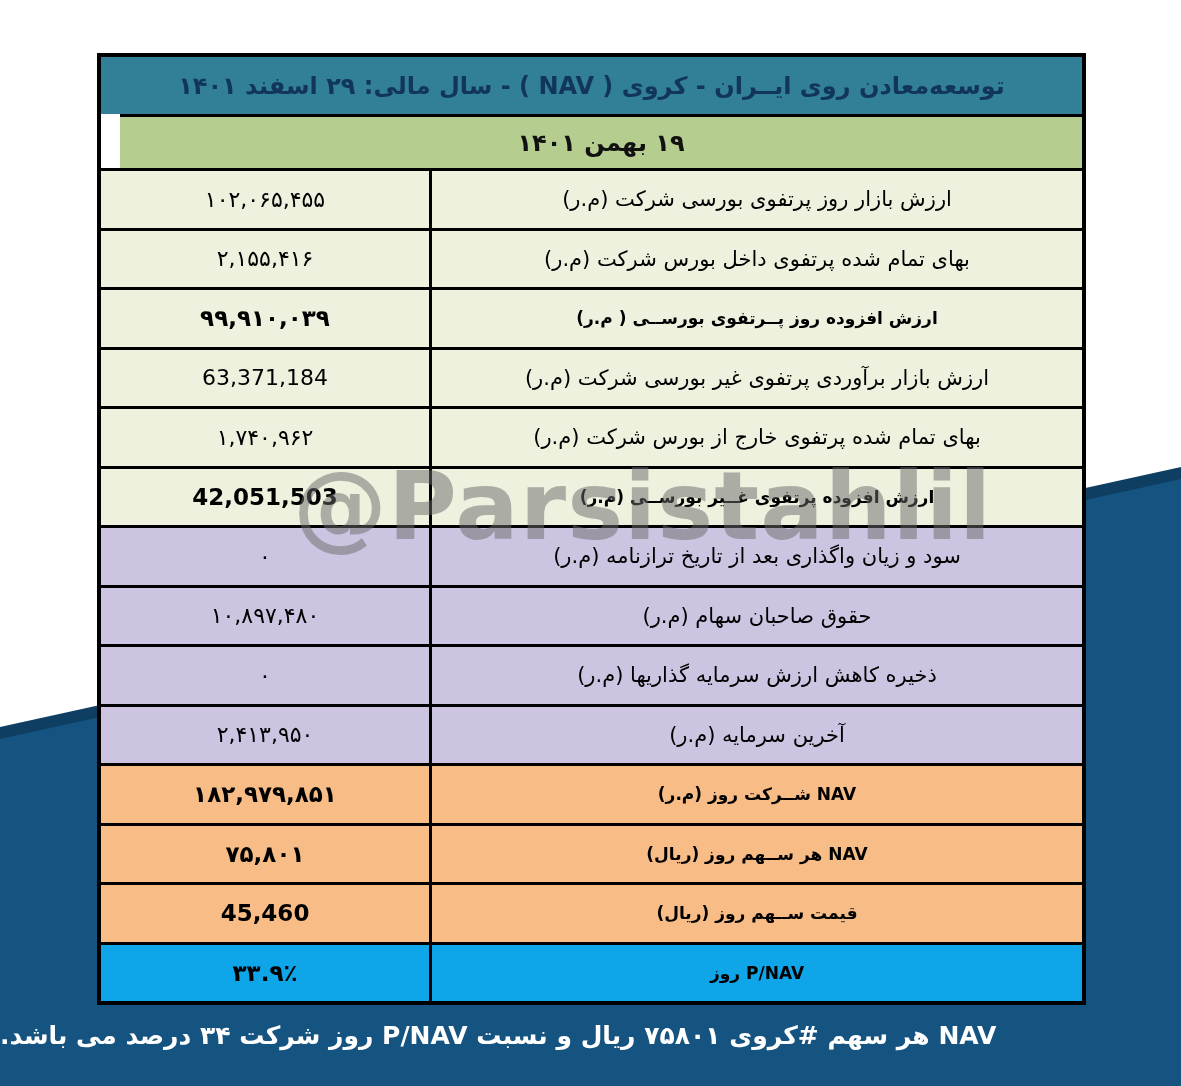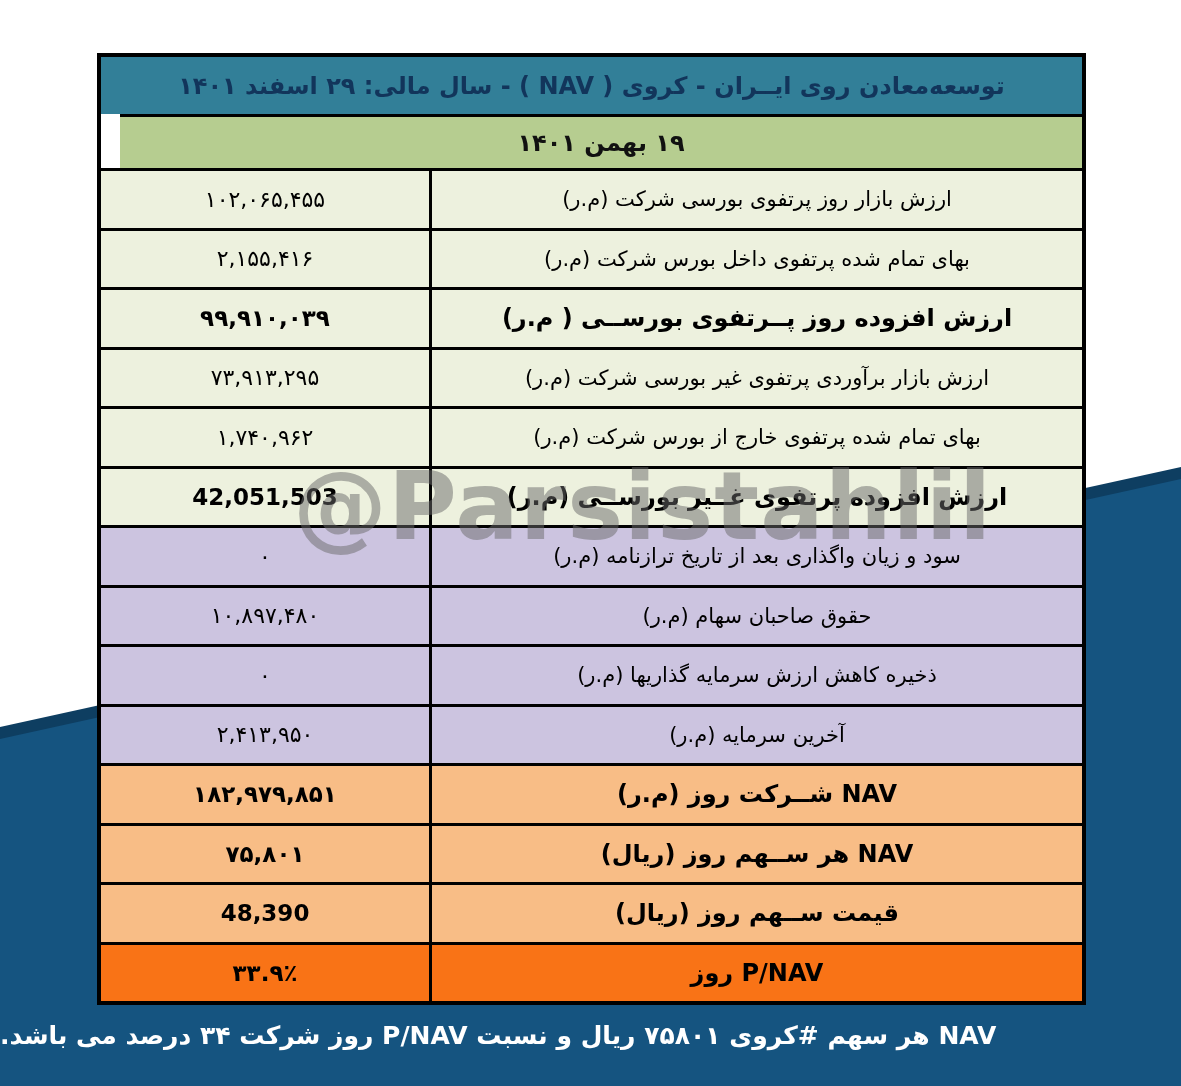--- a/index.html
+++ b/index.html
@@ -37,23 +37,23 @@
   .trow-data{flex:1 1 0;}
   .cell{display:flex;align-items:center;justify-content:center;text-align:center;box-sizing:border-box;}
   .cell-span{flex:1;direction:rtl;}
   .cell-value{flex:0 0 328px;direction:rtl;font-size:22px;color:#000;}
   .cell-label{flex:1 1 auto;border-left:3px solid #000;direction:rtl;font-size:21px;color:#000;padding:0 12px;}
   .trow-header .cell-span{font-weight:bold;font-size:24px;color:#12355b;}
   .trow-date .cell-span{font-weight:bold;font-size:24px;color:#111;}
   .bg-cream{background:#edf1de;}
   .bg-purple{background:#ccc4e0;}
   .bg-orange{background:#f8bd86;}
-  .bg-lightblue{background:#f97316;justify-content:space-between;}
+  .bg-lightblue{background:#0ea5e9;justify-content:space-between;}
   .bold .cell-value{font-weight:bold;font-size:23px;}
-  .bold .cell-label{font-weight:bold;font-size:24px;}
+  .bold .cell-label{font-weight:bold;font-size:17px;}
 
   
   .watermark{
     position:absolute;left:293px;top:452px;z-index:30;
     font-size:94px;font-weight:bold;letter-spacing:1px;
     color:rgba(105,105,105,0.5);white-space:nowrap;pointer-events:none;
   }
 
   
   .footer-note{
@@ -89,21 +89,21 @@
       <div class="cell cell-value">۲,۱۵۵,۴۱۶</div>
       <div class="cell cell-label">بهای تمام شده پرتفوی داخل بورس شرکت (م.ر)</div>
     </div>
 
     <div class="trow trow-data bg-cream bold">
       <div class="cell cell-value">۹۹,۹۱۰,۰۳۹</div>
       <div class="cell cell-label">ارزش افزوده روز پــرتفوی بورســی ( م.ر)</div>
     </div>
 
     <div class="trow trow-data bg-cream">
-      <div class="cell cell-value">۷۳,۹۱۳,۲۹۵</div>
+      <div class="cell cell-value">63,371,184</div>
       <div class="cell cell-label">ارزش بازار برآوردی پرتفوی غیر بورسی شرکت (م.ر)</div>
     </div>
 
     <div class="trow trow-data bg-cream">
       <div class="cell cell-value">۱,۷۴۰,۹۶۲</div>
       <div class="cell cell-label">بهای تمام شده پرتفوی خارج از بورس شرکت (م.ر)</div>
     </div>
 
     <div class="trow trow-data bg-cream bold">
       <div class="cell cell-value">42,051,503</div>
@@ -134,21 +134,21 @@
       <div class="cell cell-value">۱۸۲,۹۷۹,۸۵۱</div>
       <div class="cell cell-label">NAV  شــرکت روز (م.ر)</div>
     </div>
 
     <div class="trow trow-data bg-orange bold">
       <div class="cell cell-value">۷۵,۸۰۱</div>
       <div class="cell cell-label">NAV  هر ســهم روز (ریال)</div>
     </div>
 
     <div class="trow trow-data bg-orange bold">
-      <div class="cell cell-value">48,390</div>
+      <div class="cell cell-value">45,460</div>
       <div class="cell cell-label">قیمت ســهم روز (ریال)</div>
     </div>
 
     <div class="trow trow-data bg-lightblue bold">
       <div class="cell cell-value">۳۳.۹٪</div>
       <div class="cell cell-label">P/NAV  روز</div>
     </div>
 
   </div>
 

